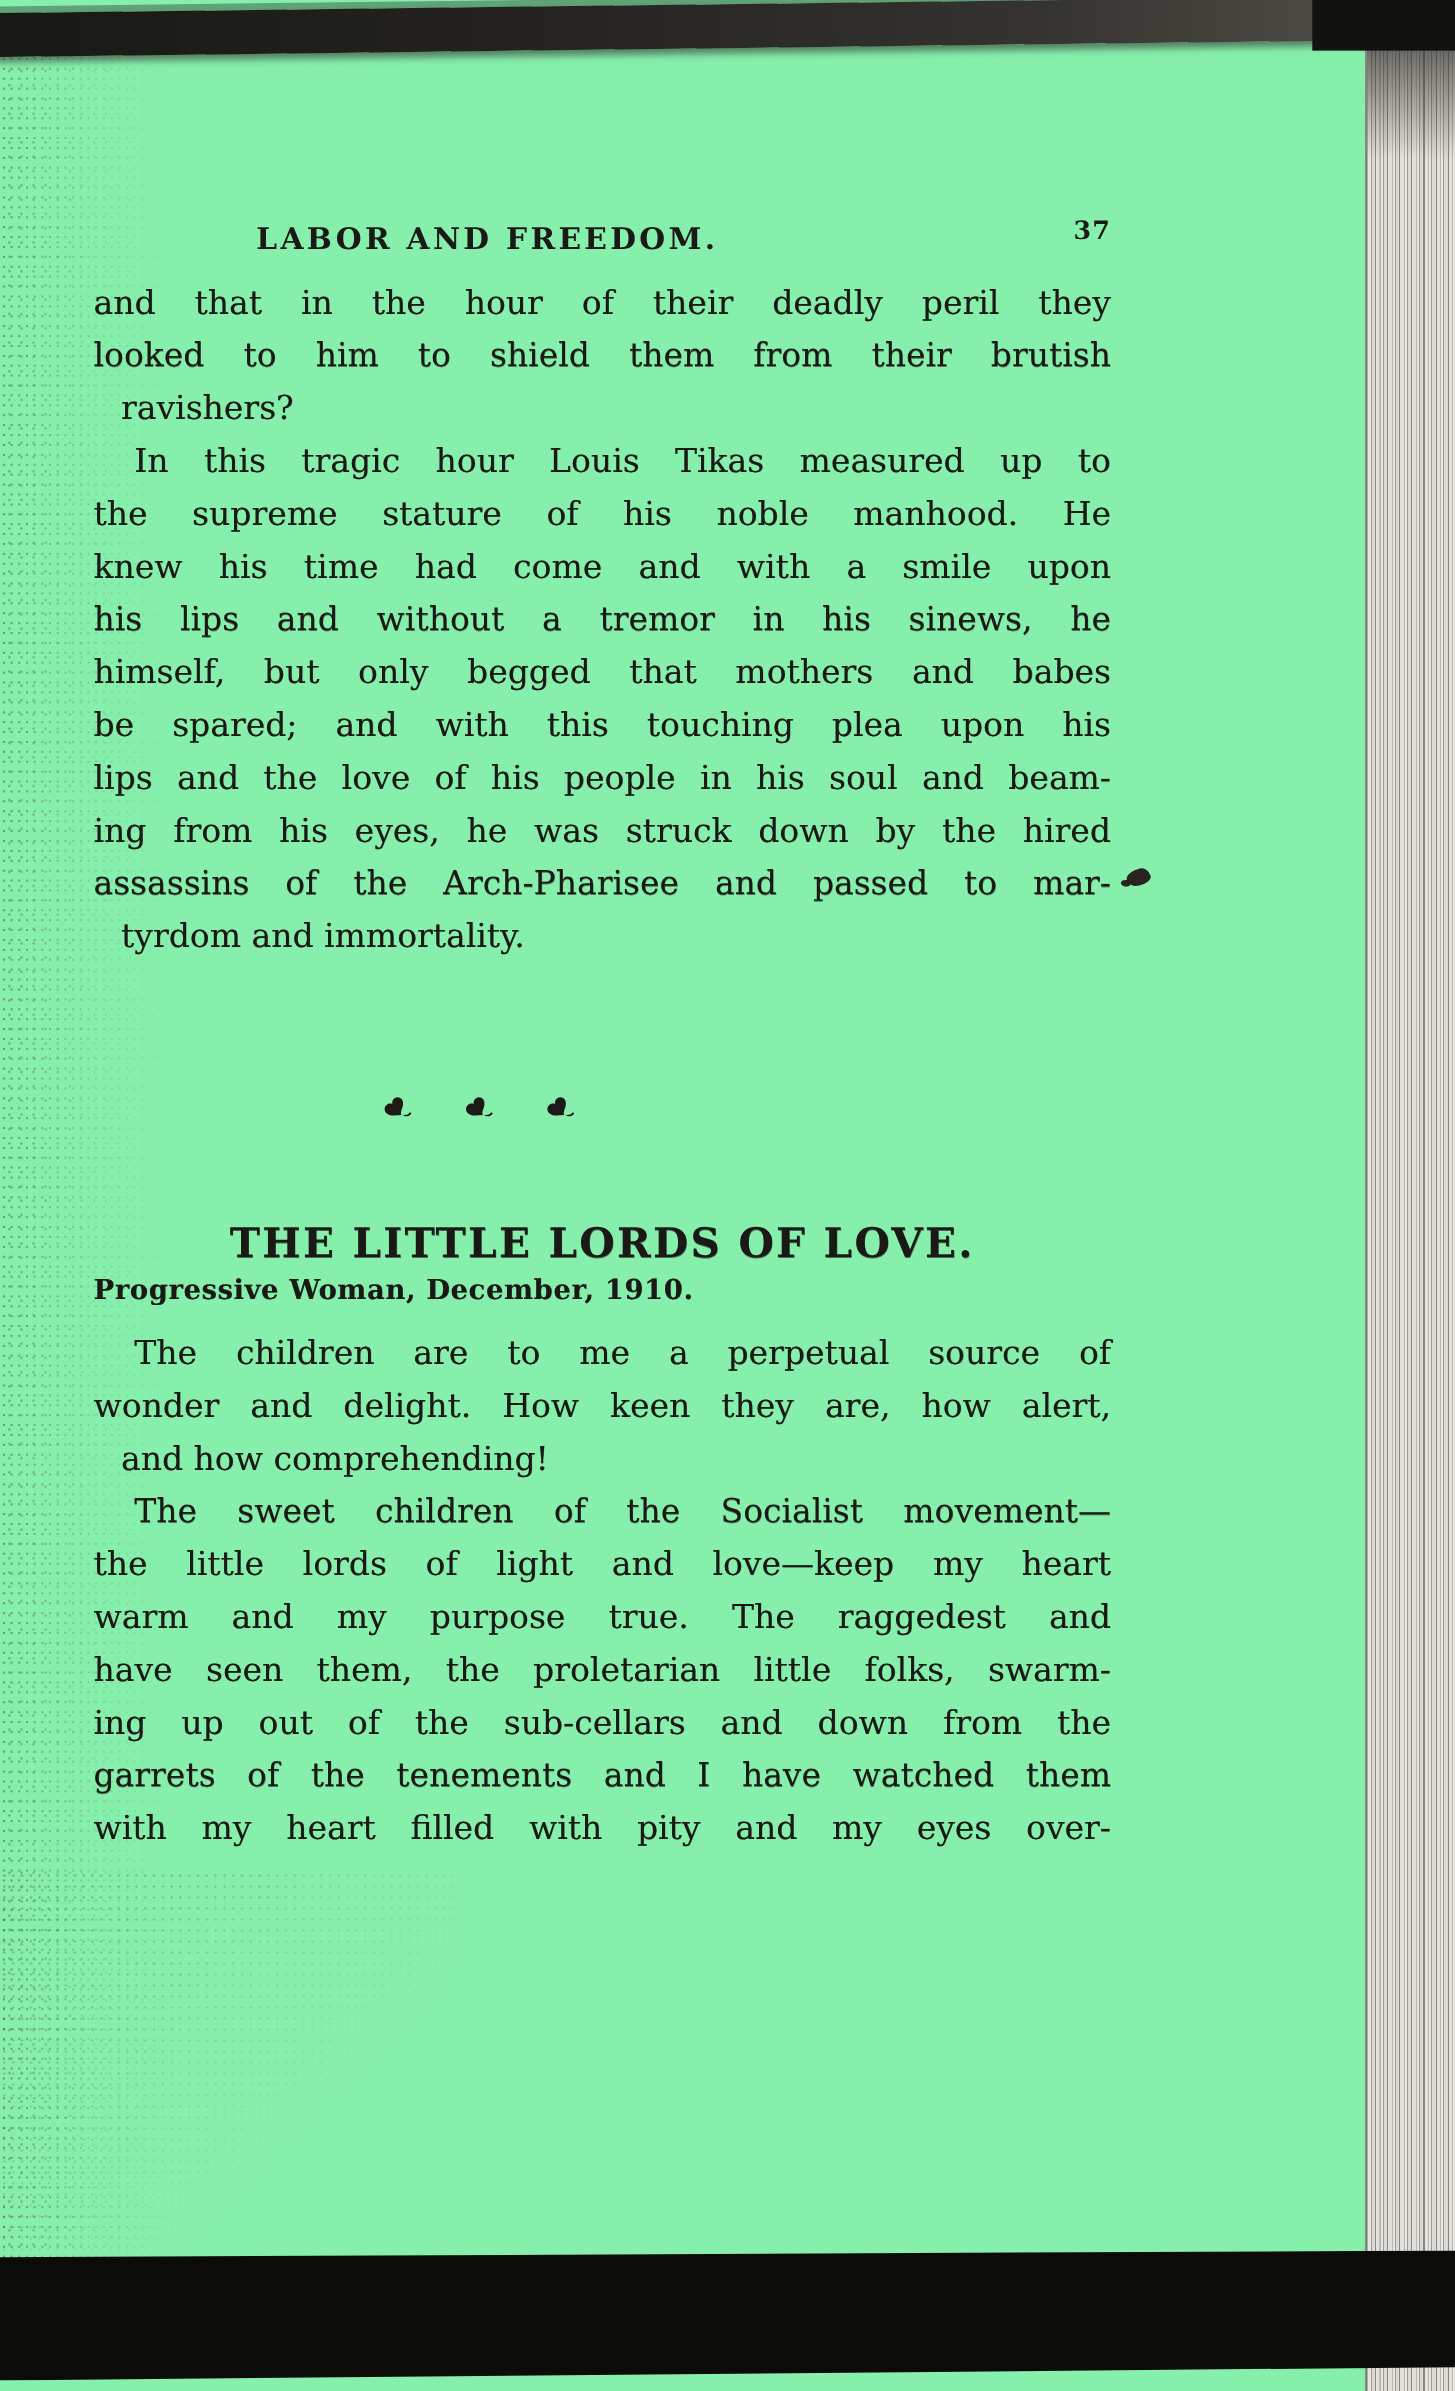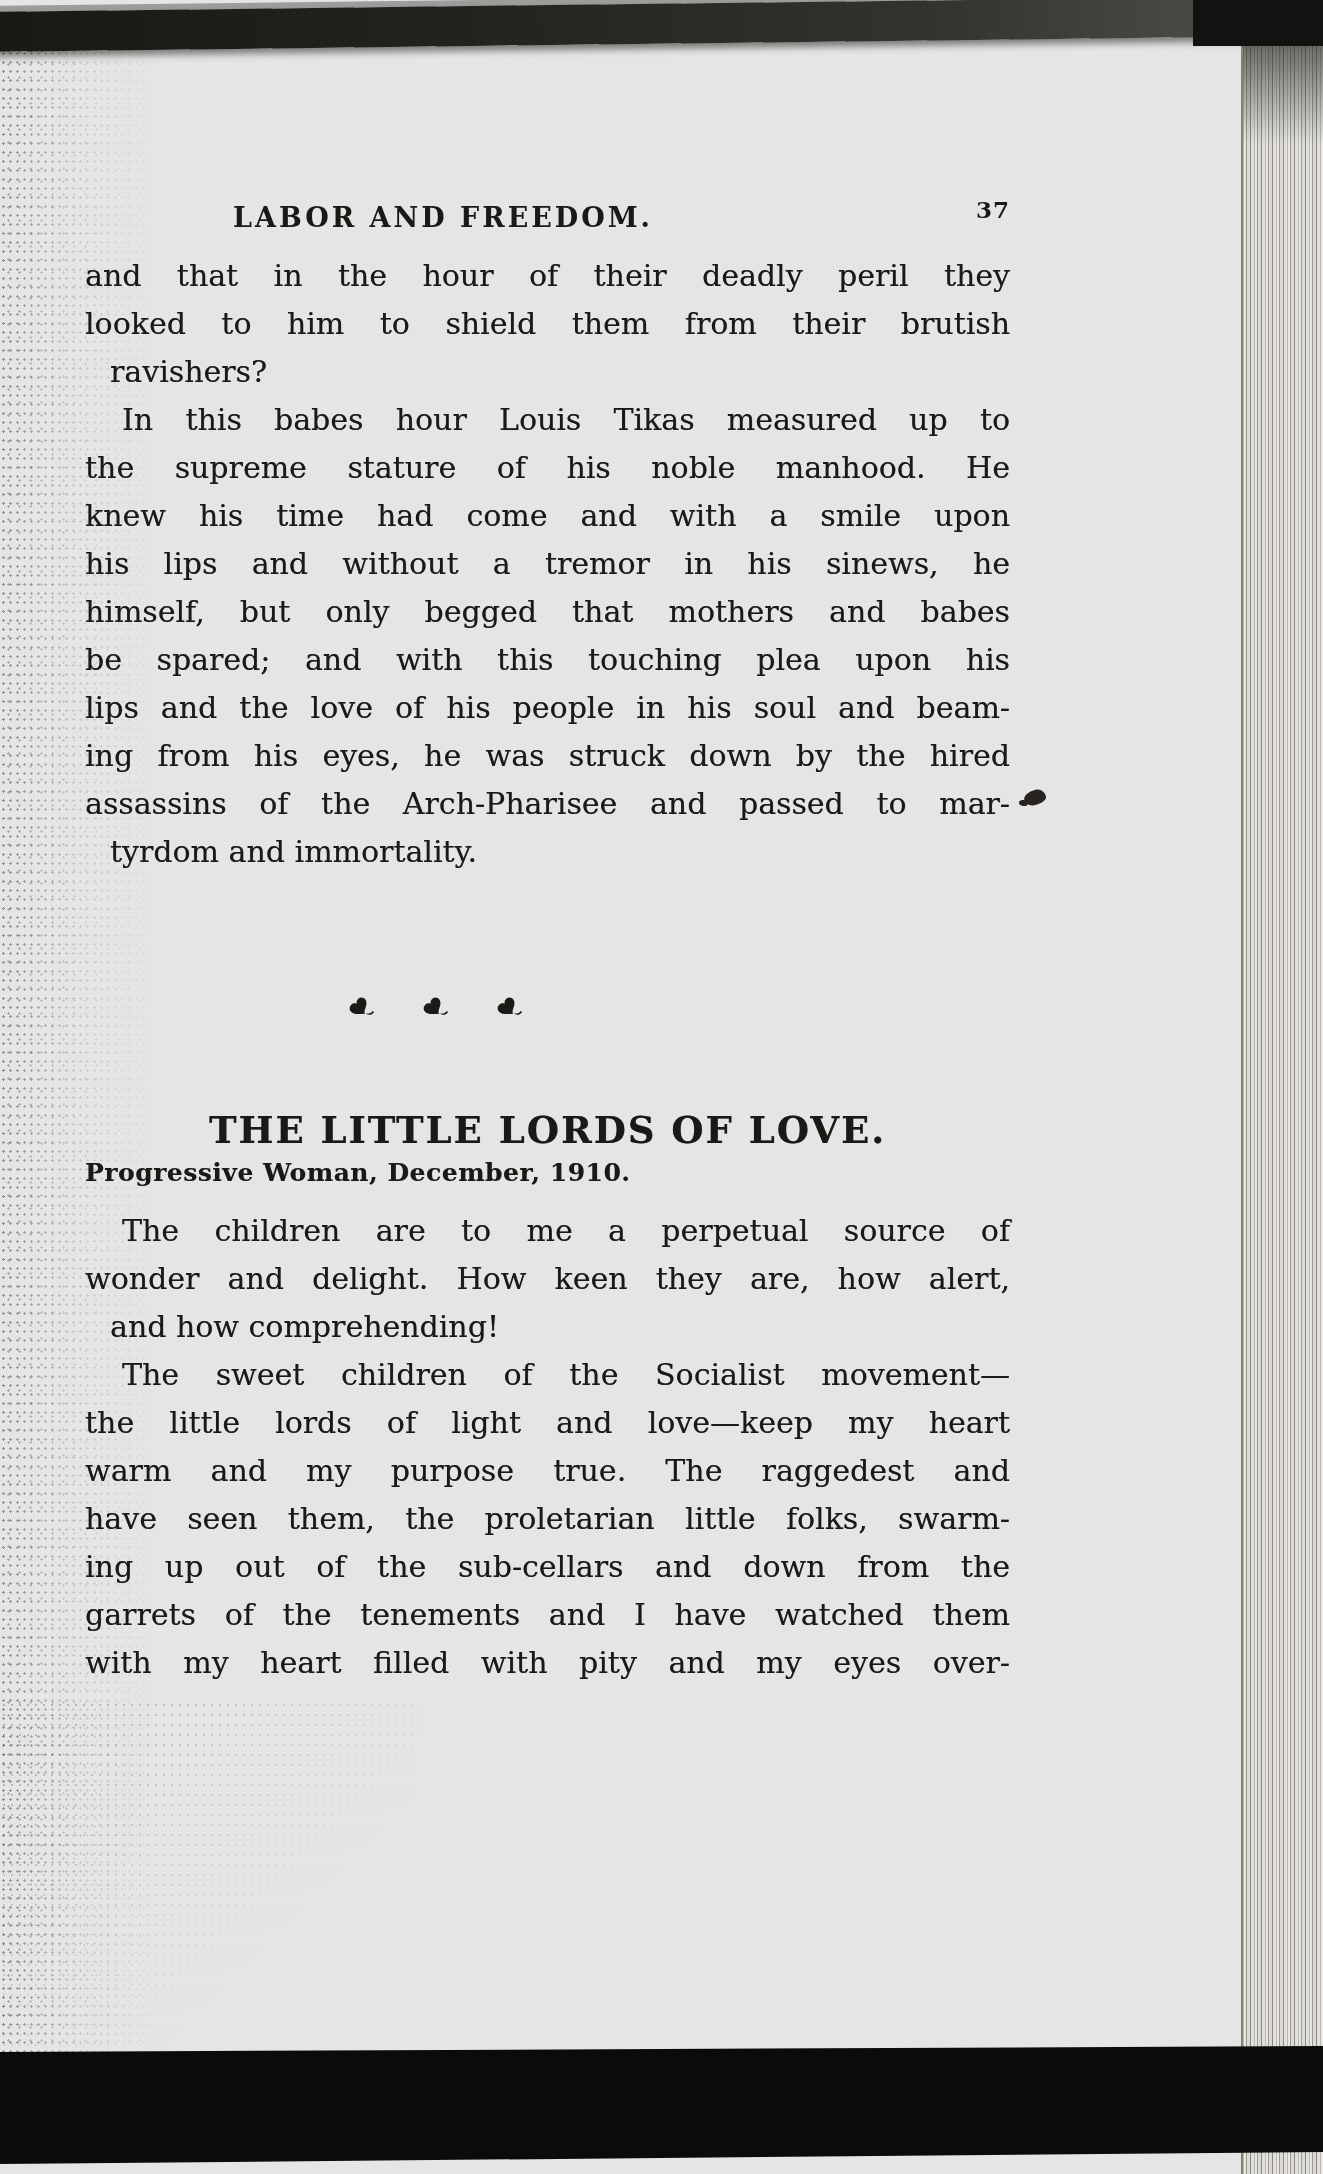--- a/index.html
+++ b/index.html
@@ -1,19 +1,19 @@
 <!DOCTYPE html>
 <html><head>
 <meta charset="utf-8">
 <style>
   html,body{margin:0;padding:0;}
   body{background:#6f6e6a; font-family:"DejaVu Serif","Liberation Serif",serif;}
   .stage{
     position:relative; width:1323px; height:2174px; overflow:hidden;
-    background:#e5e5e5; color:#1b1916;
+    background:#86efac; color:#1b1916;
   }
   
   .left-noise{
     position:absolute; left:0; top:40px; width:160px; height:2110px; z-index:1;
     background-image:
       radial-gradient(circle, rgba(62,60,52,.55) 1px, transparent 1.3px),
       radial-gradient(circle, rgba(62,60,52,.38) 1px, transparent 1.3px);
     background-size:7px 9px, 11px 13px;
     background-position:0 0, 3px 5px;
     -webkit-mask-image:linear-gradient(to right, rgba(0,0,0,.95), rgba(0,0,0,.3) 50%, transparent);
@@ -116,21 +116,21 @@
 
   <div class="textblock">
 
     <div class="para last-left">
         <div class="tline">and that in the hour of their deadly peril they</div>
         <div class="tline">looked to him to shield them from their brutish</div>
         <div class="tline">ravishers?</div>
       </div>
 
     <div class="para indent-first last-left">
-        <div class="tline">In this babes hour Louis Tikas measured up to</div>
+        <div class="tline">In this tragic hour Louis Tikas measured up to</div>
         <div class="tline">the supreme stature of his noble manhood. He</div>
         <div class="tline">knew his time had come and with a smile upon</div>
         <div class="tline">his lips and without a tremor in his sinews, he</div>
         <div class="tline">himself, but only begged that mothers and babes</div>
         <div class="tline">be spared; and with this touching plea upon his</div>
         <div class="tline">lips and the love of his people in his soul and beam-</div>
         <div class="tline">ing from his eyes, he was struck down by the hired</div>
         <div class="tline">assassins of the Arch-Pharisee and passed to mar-</div>
         <div class="tline">tyrdom and immortality.</div>
       </div>

